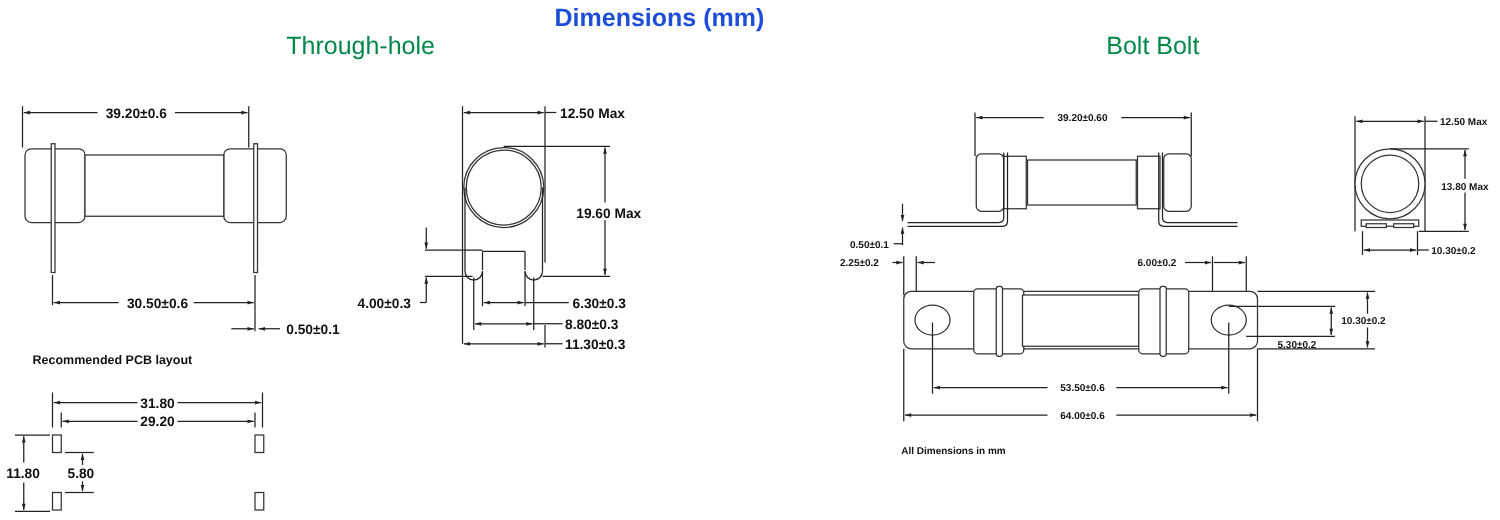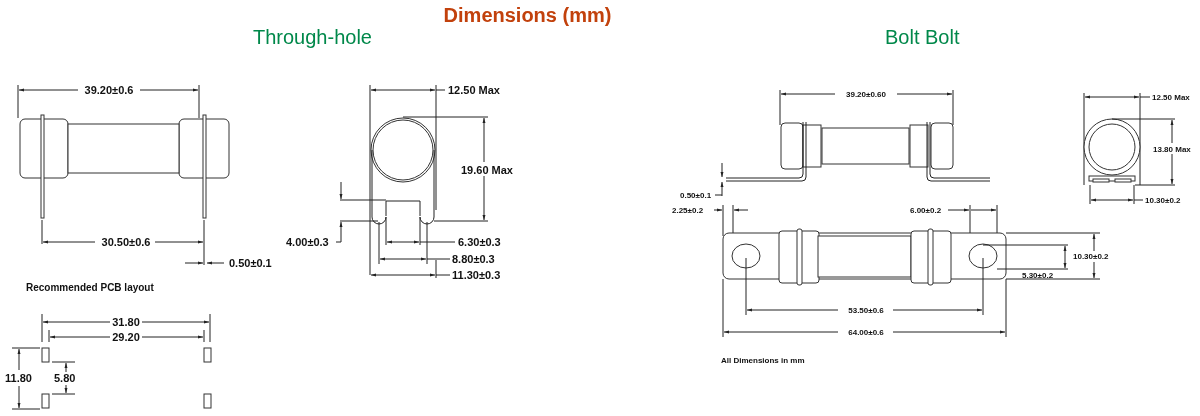--- a/index.html
+++ b/index.html
@@ -1,19 +1,19 @@
 <!DOCTYPE html>
 <html><head>
 <meta charset="utf-8">
 <style>
   html, body { margin: 0; padding: 0; background: #ffffff; }
   body { width: 1200px; height: 416px; position: relative; overflow: hidden; font-family: "Liberation Sans", sans-serif; }
-  .title { position: absolute; left: 0; width: 1055px; top: 4px; text-align: center; color: #c2410c; font-weight: bold; font-size: 20px; font-family: "Liberation Sans", sans-serif; }
+  .title { position: absolute; left: 0; width: 1055px; top: 4px; text-align: center; color: #1d4ed8; font-weight: bold; font-size: 20px; font-family: "Liberation Sans", sans-serif; }
   .subtitle { position: absolute; top: 26px; color: #00884a; font-size: 20px; font-family: "Liberation Sans", sans-serif; }
-  .sub-th { left: 229px; margin-left: 24px; }
+  .sub-th { left: 229px; }
   .sub-bd { left: 885px; }
   svg { position: absolute; left: 0; top: 0; }
   .dim { font-family: "Liberation Sans", sans-serif; font-weight: bold; font-size: 11px; fill: #111; }
   .dim-s { font-family: "Liberation Sans", sans-serif; font-weight: bold; font-size: 8px; fill: #111; }
   .note { font-family: "Liberation Sans", sans-serif; font-weight: bold; font-size: 10px; fill: #111; }
   .ln { stroke: #222; stroke-width: 1; fill: none; }
   .body { stroke: #333; stroke-width: 1; fill: #fff; }
 </style>
 </head>
 <body>

